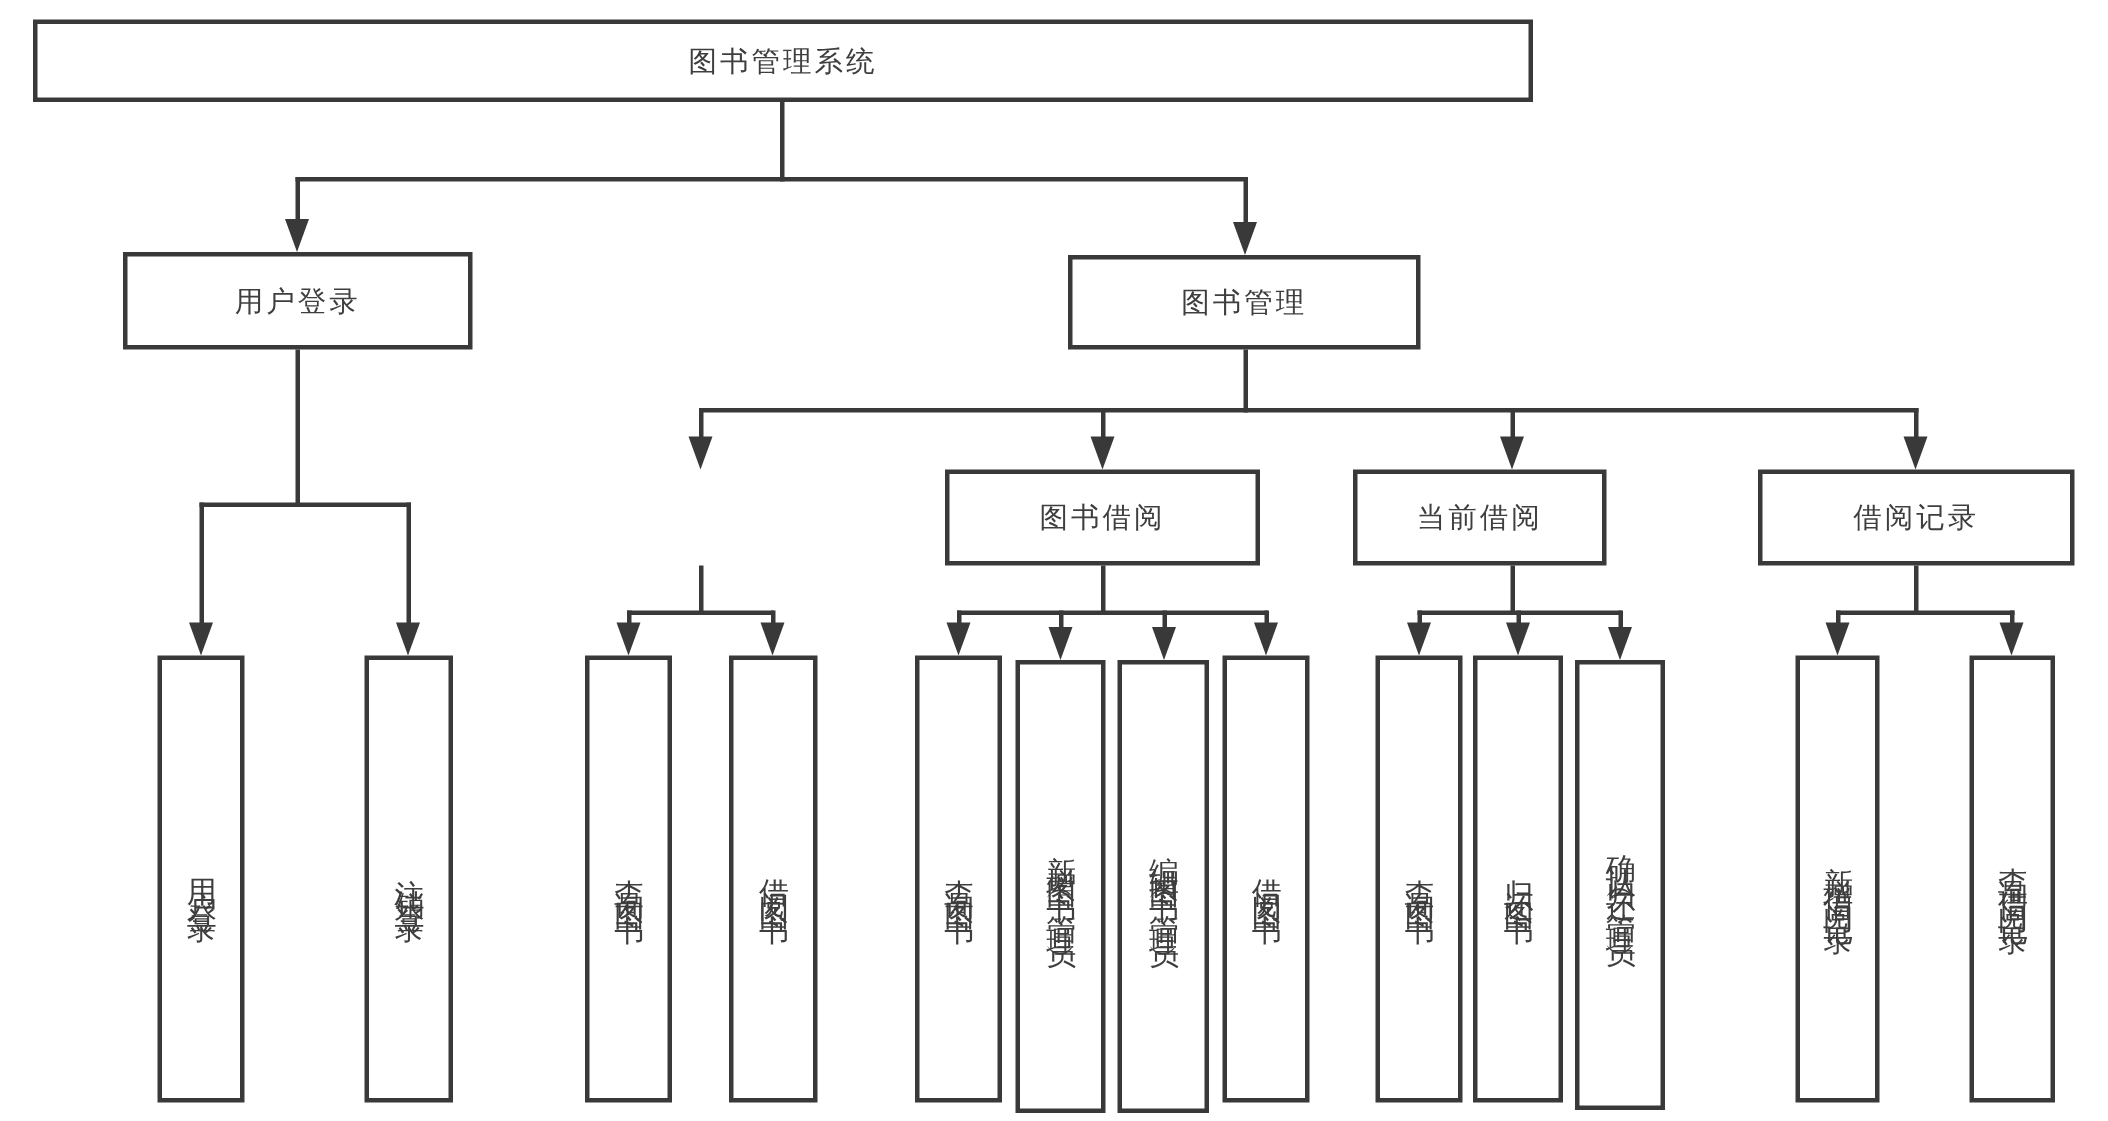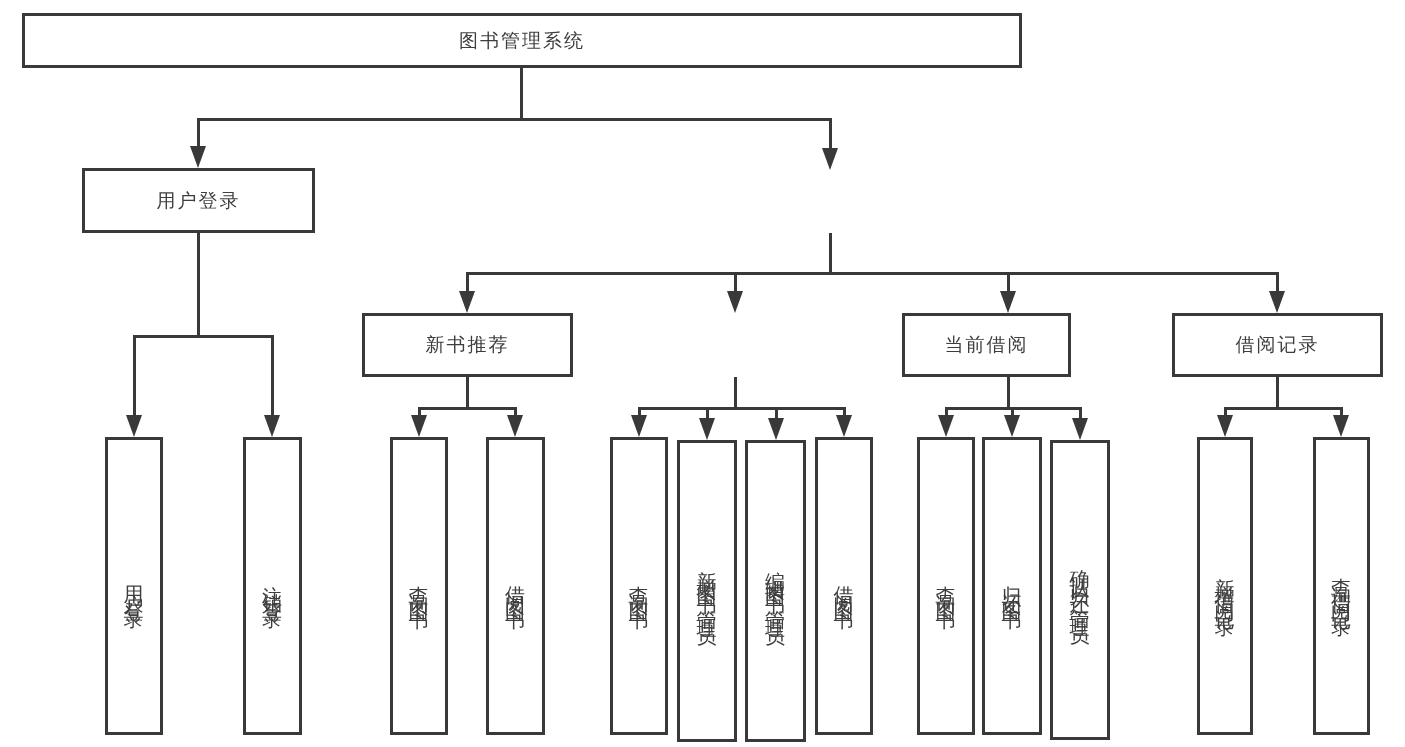--- a/index.html
+++ b/index.html
@@ -52,23 +52,26 @@
 
 <div id="stage">
 
   <div class="box hbox" style="left:22px;top:13px;width:1000px;height:55px;">
     <span>图书管理系统</span>
   </div>
 
   <div class="box hbox" style="left:82px;top:168px;width:233px;height:65px;">
     <span>用户登录</span>
   </div>
+  <div class="box hbox" style="left:712px;top:170px;width:235px;height:63px;">
+    <span>图书管理</span>
+  </div>
 
-  <div class="box hbox" style="left:362px;top:313px;width:211px;height:64px;">
-    <span>新书推荐</span>
+  <div class="box hbox" style="left:630px;top:313px;width:210px;height:64px;">
+    <span>图书借阅</span>
   </div>
   <div class="box hbox" style="left:902px;top:313px;width:169px;height:64px;">
     <span>当前借阅</span>
   </div>
   <div class="box hbox" style="left:1172px;top:313px;width:211px;height:64px;">
     <span>借阅记录</span>
   </div>
 
   <div class="box leaf" style="left:105px;top:437px;width:58px;height:298px;">
     <span class="vtext">用户登录</span>

